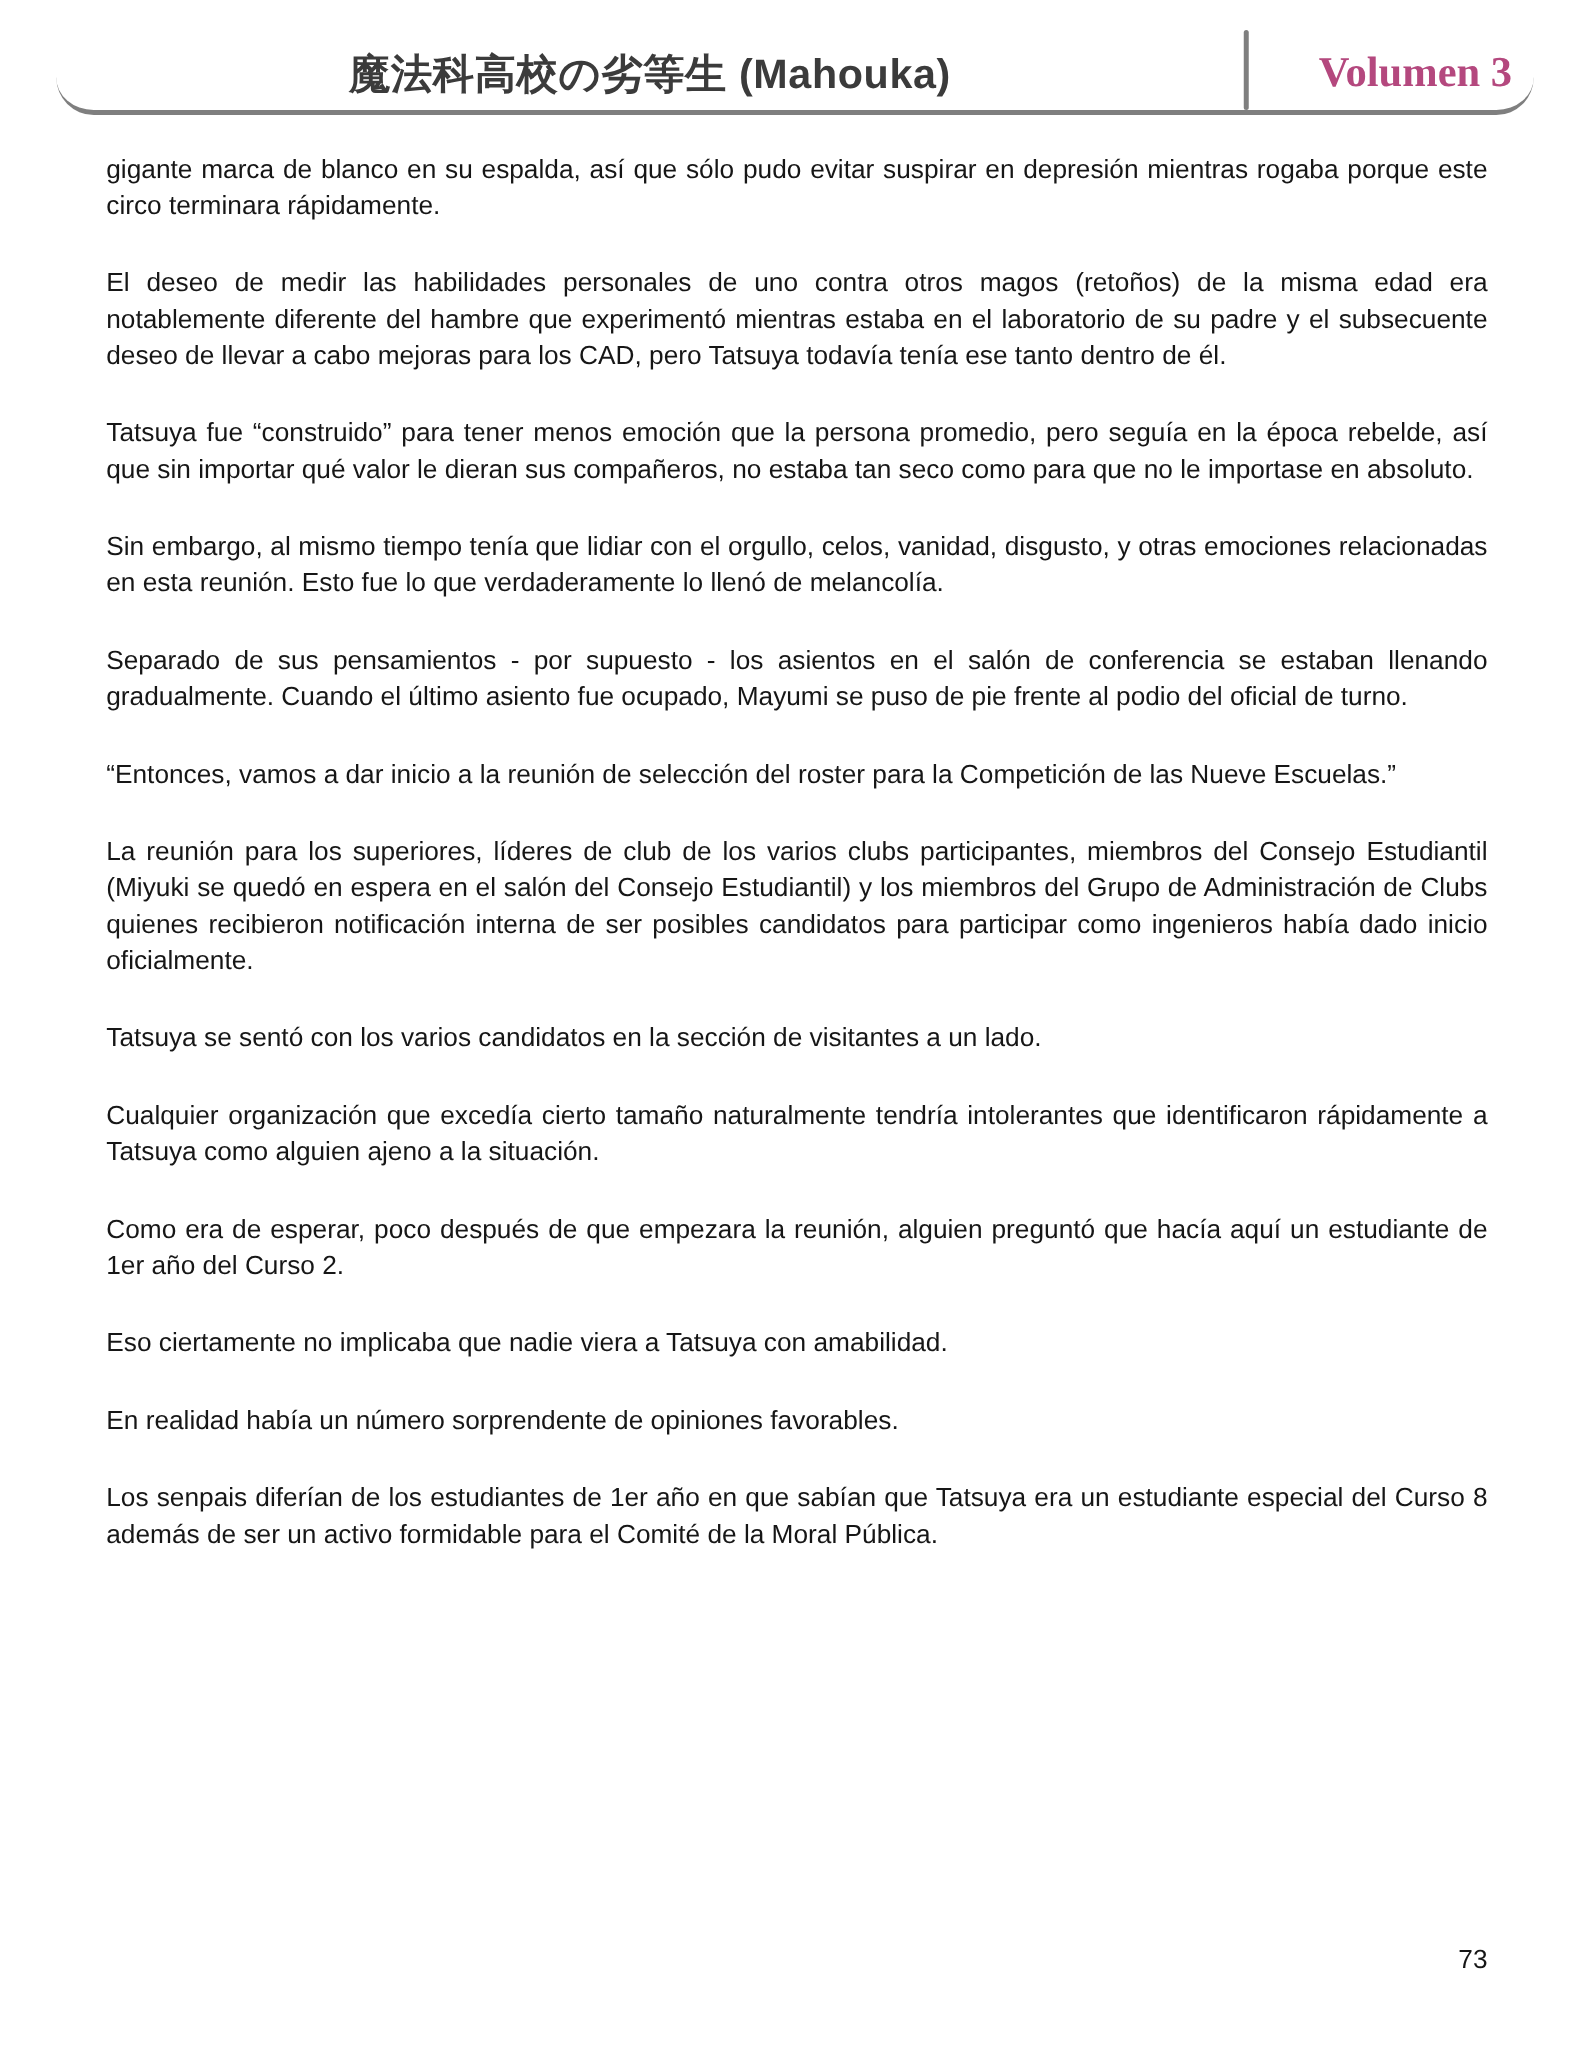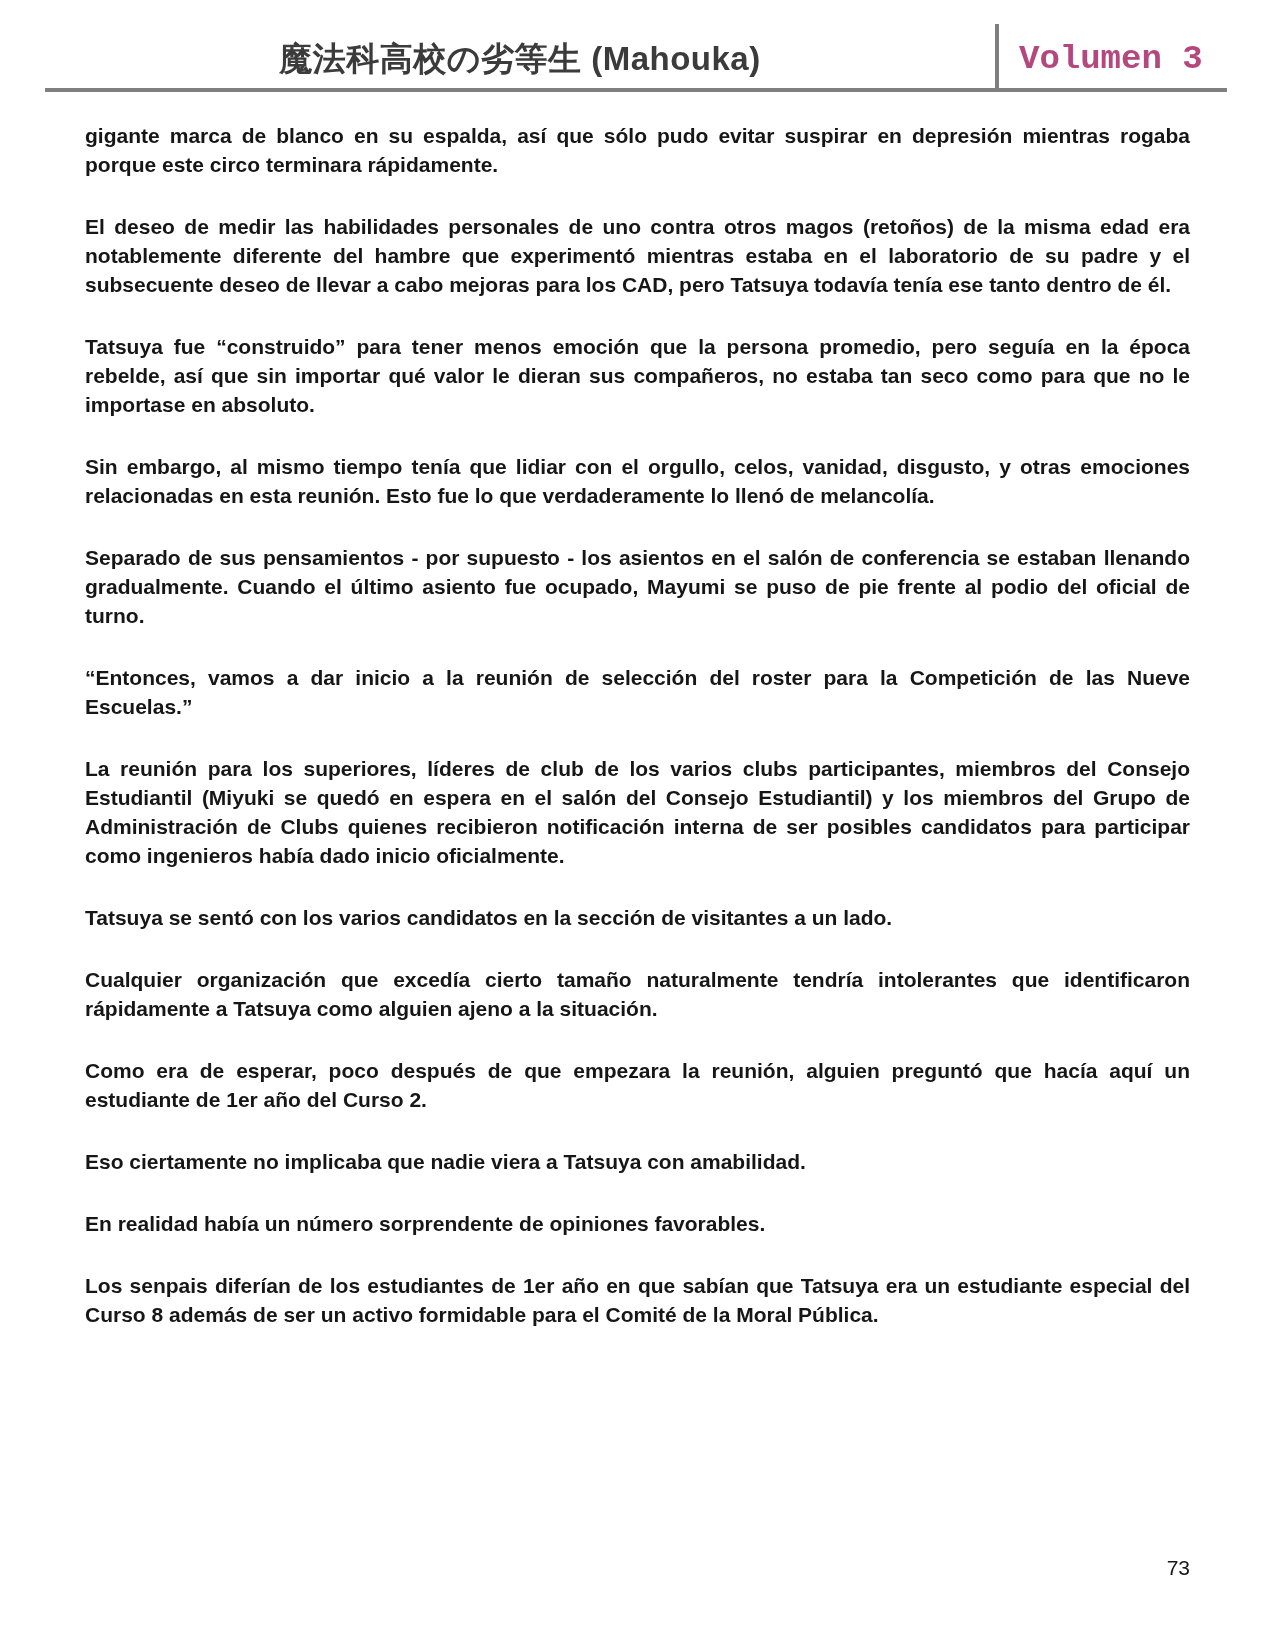--- a/index.html
+++ b/index.html
@@ -1,21 +1,21 @@
 <!DOCTYPE html>
 <html style="--accent: #b4487e; --rule: #7f7f7f;"><head>
 <meta charset="utf-8">
 <style>
   :root {
     --accent: #b4487e;
     --rule: #7f7f7f;
     --ink: #161616;
     --title-ink: #3b3b3b;
   }
-  * { box-sizing: border-box; }
+  * { box-sizing: border-box; border-radius: 30px; }
   html, body { margin: 0; padding: 0; background: #ffffff; }
   .page {
     position: relative;
     width: 1275px;
     height: 1650px;
     background: #ffffff;
     font-family: "Liberation Sans", "DejaVu Sans", sans-serif;
     overflow: hidden;
   }
   .header {
@@ -48,33 +48,33 @@
     align-self: flex-end;
     height: 64px;
   }
   .header-right {
     width: 228px;
     display: flex;
     align-items: flex-end;
     padding: 0 0 10px 20px;
   }
   .volume-label {
-    font-family: Liberation Mono, monospace;
+    font-family: Liberation Serif, serif;
     font-size: 34px;
     font-weight: bold;
     color: var(--accent);
     white-space: nowrap;
+    margin-left: 36px;
   }
   .content {
     position: absolute;
     top: 121px;
     left: 85px;
     width: 1105px;
     color: var(--ink);
-    font-weight: bold;
   }
   .content p {
     margin: 0 0 33px 0;
     font-size: 21px;
     line-height: 29px;
     text-align: justify;
     text-justify: inter-word;
   }
   .page-number {
     position: absolute;

